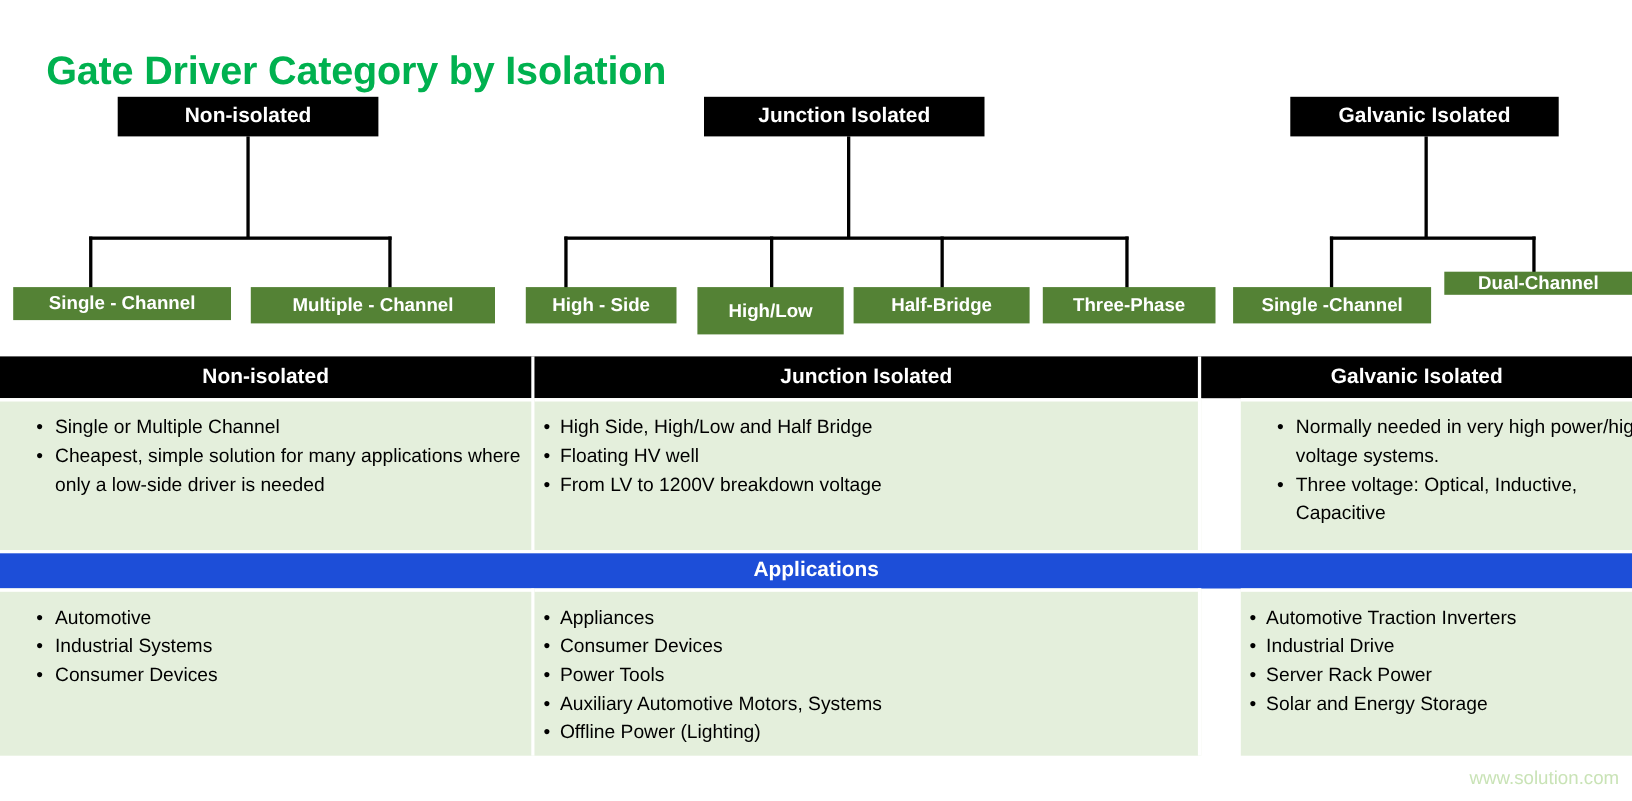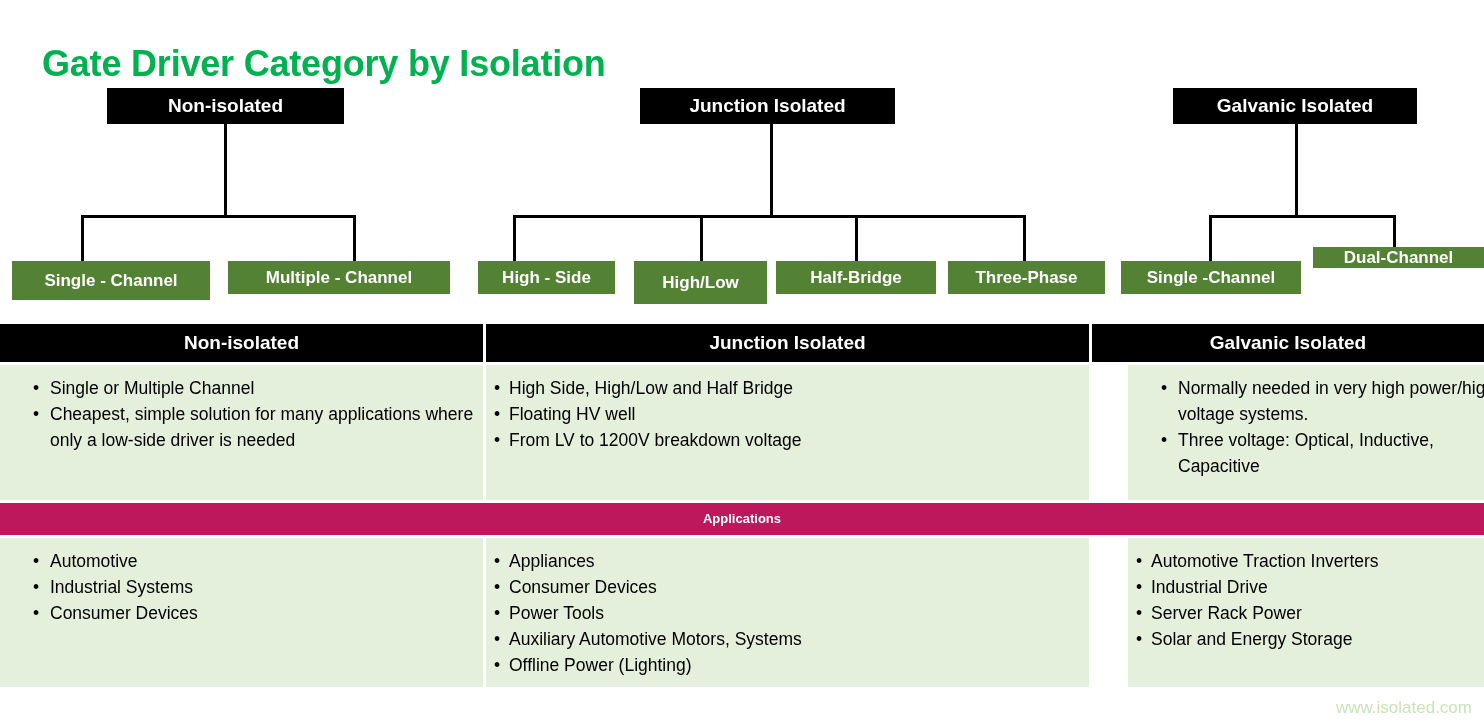--- a/index.html
+++ b/index.html
@@ -131,23 +131,23 @@
     top: 0;
   }
   
   .ind-wide li { padding-left: 33px; margin-left: 17px; }
   .ind-wide li::before { left: 16px; }
   .ind-narrow li { padding-left: 15px; margin-left: 8px; }
   .ind-narrow li::before { left: 0px; }
 
   
   .apps-band {
-    background: #be185d;
-    color: #ffffff;
-    font-size: 13px;
+    background: #1d4ed8;
+    color: #ffffff;
+    font-size: 19px;
     font-weight: bold;
     text-align: center;
     height: 32px;
     line-height: 32px;
     width: 1484px;
     border-top: 3px solid #ffffff;
     box-sizing: content-box;
   }
   .apps-cell { min-height: 140px; }
 
@@ -168,21 +168,21 @@
 
   <div id="page-title">Gate Driver Category by Isolation</div>
 
   <div id="tree">
 
     <div class="tree-root-box" style="left:107px; top:88px; width:237px; height:36px;">Non-isolated</div>
     <div class="conn conn-v" style="left:224px; top:124px; height:93px;"></div>
     <div class="conn conn-h" style="left:81px; top:215px; width:275px;"></div>
     <div class="conn conn-v" style="left:81px; top:215px; height:47px;"></div>
     <div class="conn conn-v" style="left:353px; top:215px; height:47px;"></div>
-    <div class="tree-leaf-box" style="left:12px; top:261px; width:198px; height:39px;">Single - Channel</div>
+    <div class="tree-leaf-box" style="left:12px; top:261px; width:198px; height:30px;">Single - Channel</div>
     <div class="tree-leaf-box" style="left:228px; top:261px; width:222px; height:33px;">Multiple - Channel</div>
 
     <div class="tree-root-box" style="left:640px; top:88px; width:255px; height:36px;">Junction Isolated</div>
     <div class="conn conn-v" style="left:770px; top:124px; height:93px;"></div>
     <div class="conn conn-h" style="left:513px; top:215px; width:513px;"></div>
     <div class="conn conn-v" style="left:513px; top:215px; height:47px;"></div>
     <div class="conn conn-v" style="left:700px; top:215px; height:47px;"></div>
     <div class="conn conn-v" style="left:855px; top:215px; height:47px;"></div>
     <div class="conn conn-v" style="left:1023px; top:215px; height:47px;"></div>
     <div class="tree-leaf-box" style="left:478px; top:261px; width:137px; height:33px;">High - Side</div>
@@ -252,15 +252,15 @@
         <ul>
           <li>Automotive Traction Inverters</li>
           <li>Industrial Drive</li>
           <li>Server Rack Power</li>
           <li>Solar and Energy Storage</li>
         </ul>
       </div>
     </div>
   </div>
 
-  <div id="watermark">www.isolated.com</div>
+  <div id="watermark">www.solution.com</div>
 
 </div>
 
 </body></html>

